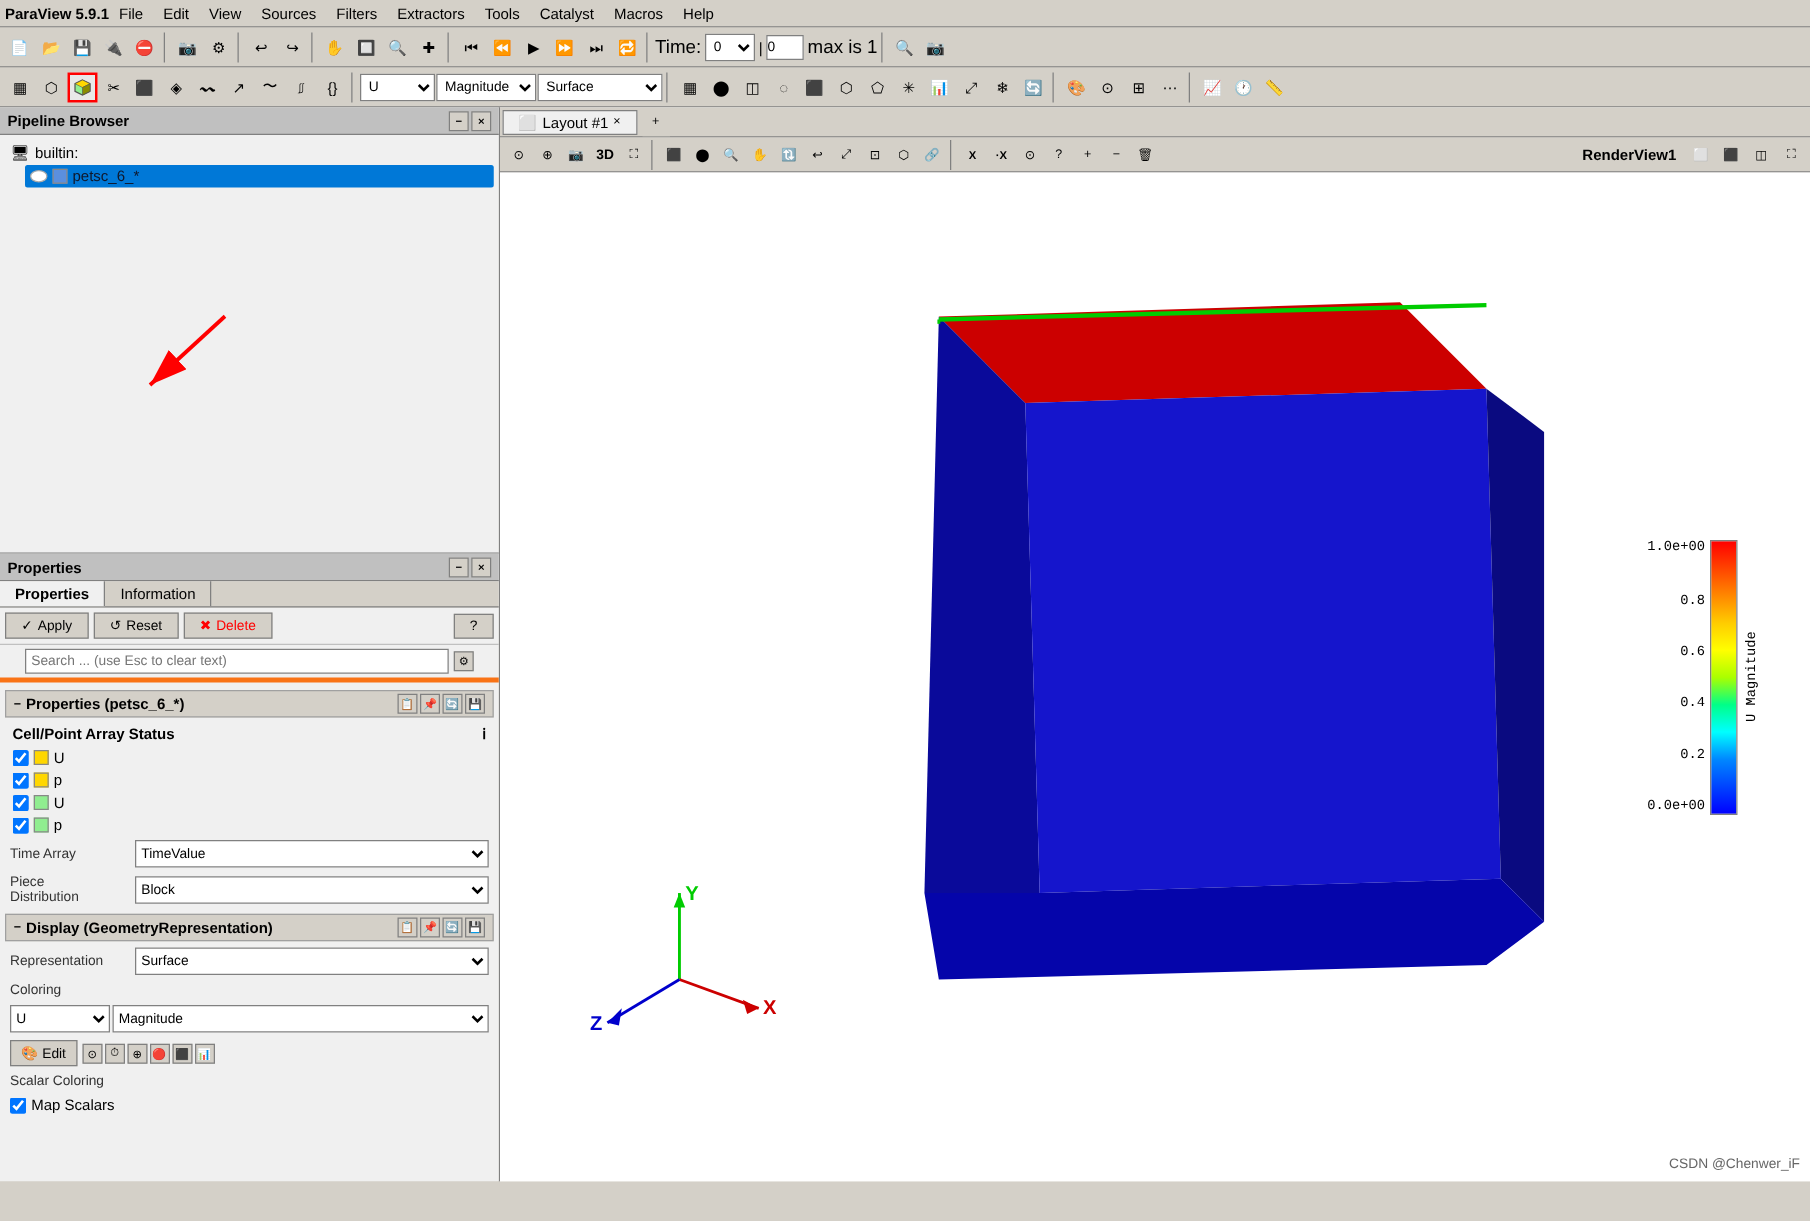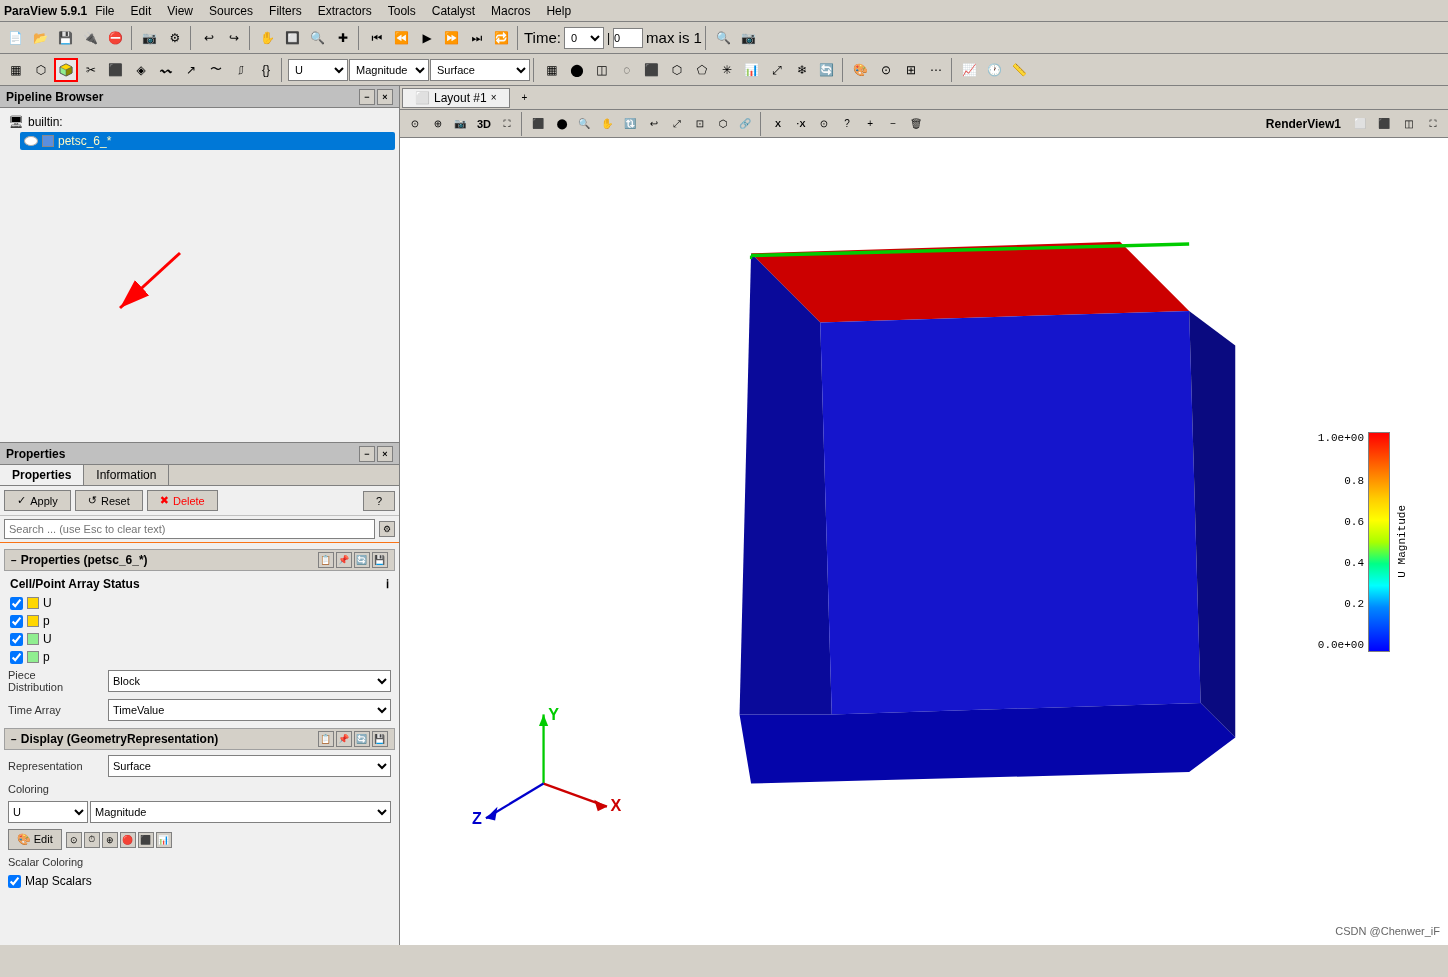--- a/index.html
+++ b/index.html
@@ -24,35 +24,35 @@
     #left-panel { width: 400px; display: flex; flex-direction: column; border-right: 1px solid #808080; }
 
     
     #pipeline-browser { flex: 1; background: #f0f0f0; border-bottom: 1px solid #808080; }
     .panel-header { background: #c0c0c0; padding: 2px 6px; display: flex; align-items: center; justify-content: space-between; border-bottom: 1px solid #808080; font-weight: bold; font-size: 12px; height: 22px; }
     .panel-header-btns { display: flex; gap: 2px; }
     .panel-header-btn { width: 16px; height: 16px; background: #d4d0c8; border: 1px solid #808080; cursor: pointer; display: flex; align-items: center; justify-content: center; font-size: 9px; }
 
     .pipeline-content { padding: 4px; }
     .pipeline-item { display: flex; align-items: center; padding: 2px 4px; font-size: 12px; }
-    .pipeline-item.selected { background: #0078d7; color: #fef9c3; border-radius: 2px; }
+    .pipeline-item.selected { background: #0078d7; color: #0f172a; border-radius: 2px; }
     .pipeline-icon { width: 16px; height: 16px; margin-right: 4px; display: inline-flex; align-items: center; justify-content: center; }
 
     
     #properties-panel { height: 502px; background: #f0f0f0; display: flex; flex-direction: column; }
     .props-tabs { display: flex; background: #d4d0c8; border-bottom: 1px solid #808080; }
     .props-tab { padding: 3px 12px; cursor: pointer; font-size: 12px; border-right: 1px solid #808080; }
     .props-tab.active { background: #f0f0f0; font-weight: bold; }
 
     .props-body { flex: 1; overflow-y: auto; padding: 4px; }
 
     .props-actions { display: flex; align-items: center; gap: 4px; padding: 4px; border-bottom: 1px solid #c0c0c0; }
     .props-btn { padding: 3px 12px; font-size: 11px; background: #d4d0c8; border: 1px solid #808080; cursor: pointer; display: flex; align-items: center; gap: 4px; }
 
-    .search-row { display: flex; align-items: center; padding: 3px 4px; border-bottom: 1px solid #f97316; }
+    .search-row { display: flex; align-items: center; padding: 3px 20px; border-bottom: 4px solid #f97316; }
     .search-input { flex: 1; height: 20px; font-size: 11px; border: 1px solid #808080; padding: 0 4px; background: white; }
 
     .section-header { display: flex; align-items: center; background: #d4d0c8; padding: 2px 6px; font-weight: bold; font-size: 12px; margin: 2px 0; border: 1px solid #a0a0a0; }
     .section-header .collapse-icon { margin-right: 4px; font-size: 10px; }
     .section-actions { margin-left: auto; display: flex; gap: 2px; }
     .section-action-btn { width: 16px; height: 16px; background: #d4d0c8; border: 1px solid #808080; cursor: pointer; font-size: 9px; display: flex; align-items: center; justify-content: center; }
 
     .array-status-header { display: flex; align-items: center; padding: 2px 6px; font-weight: bold; font-size: 12px; }
     .array-row { display: flex; align-items: center; padding: 2px 6px; font-size: 12px; }
     .array-row input[type=checkbox] { margin-right: 4px; }
@@ -297,30 +297,30 @@
           <span class="cell-icon-green"></span>
           <span style="margin-left:4px;">U</span>
         </div>
         <div class="array-row">
           <input type="checkbox" checked="" style="">
           <span class="cell-icon-green"></span>
           <span style="margin-left:4px;">p</span>
         </div>
 
         <div class="field-row">
+          <span class="field-label">Time Array</span>
+          <select class="field-select">
+            <option>TimeValue</option>
+          </select>
+        </div>
+
+        <div class="field-row">
           <span class="field-label" style="font-size:11px;width:100px;">Piece<br>Distribution</span>
           <select class="field-select">
             <option>Block</option>
-          </select>
-        </div>
-
-        <div class="field-row">
-          <span class="field-label">Time Array</span>
-          <select class="field-select">
-            <option>TimeValue</option>
           </select>
         </div>
 
         <div class="section-header" style="margin-top:4px;">
           <span class="collapse-icon">−</span>
           <span>Display (GeometryRepresentation)</span>
           <div class="section-actions">
             <div class="section-action-btn">📋</div>
             <div class="section-action-btn">📌</div>
             <div class="section-action-btn">🔄</div>

